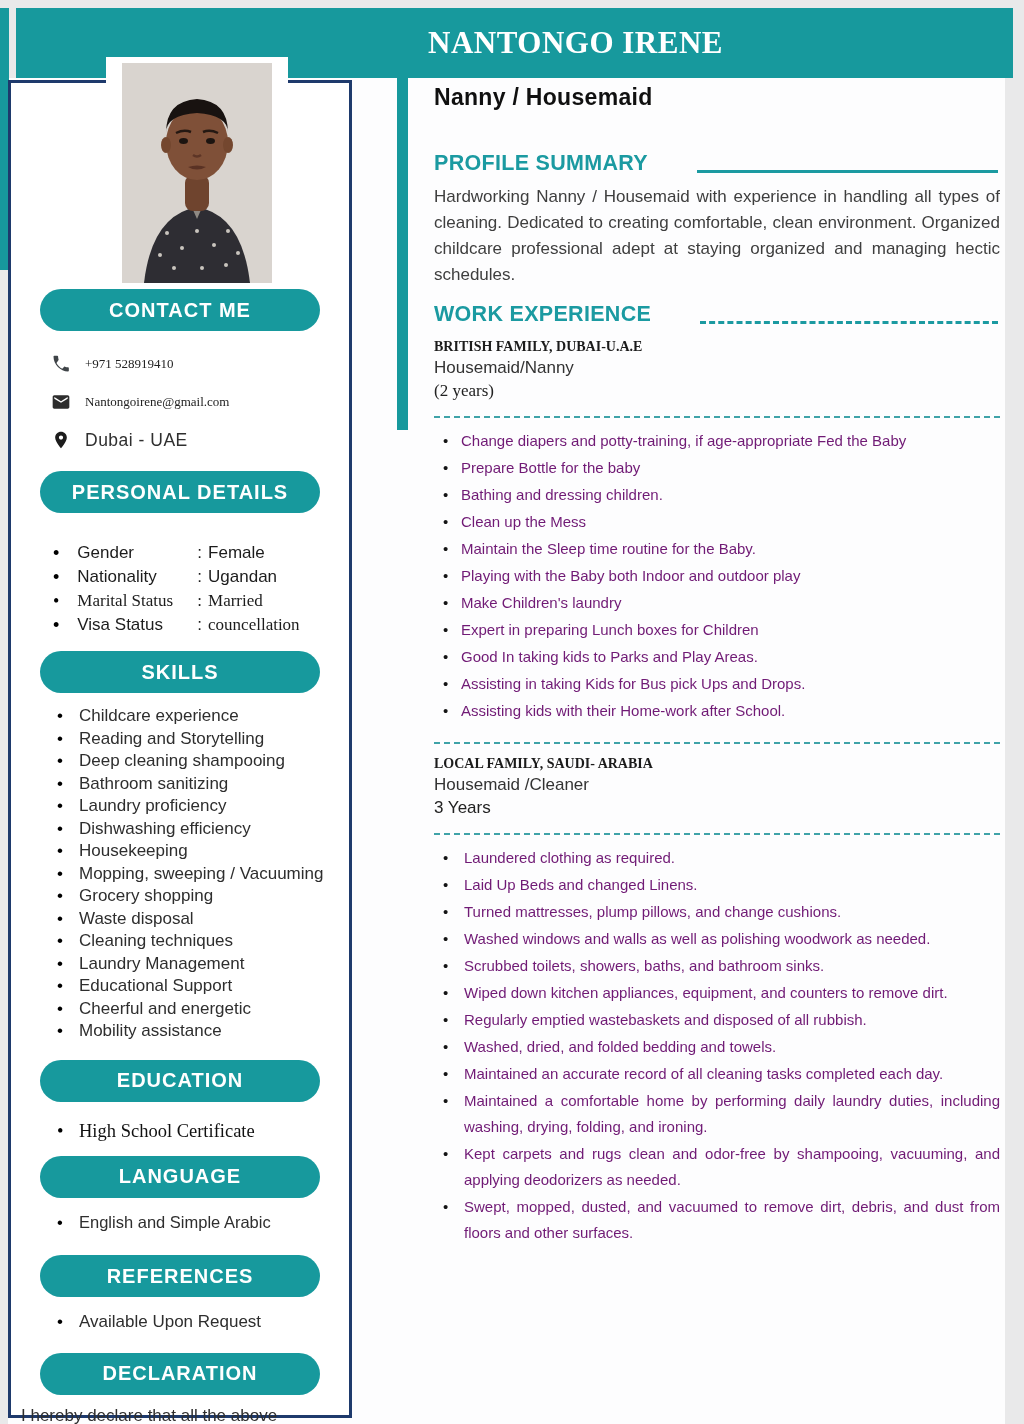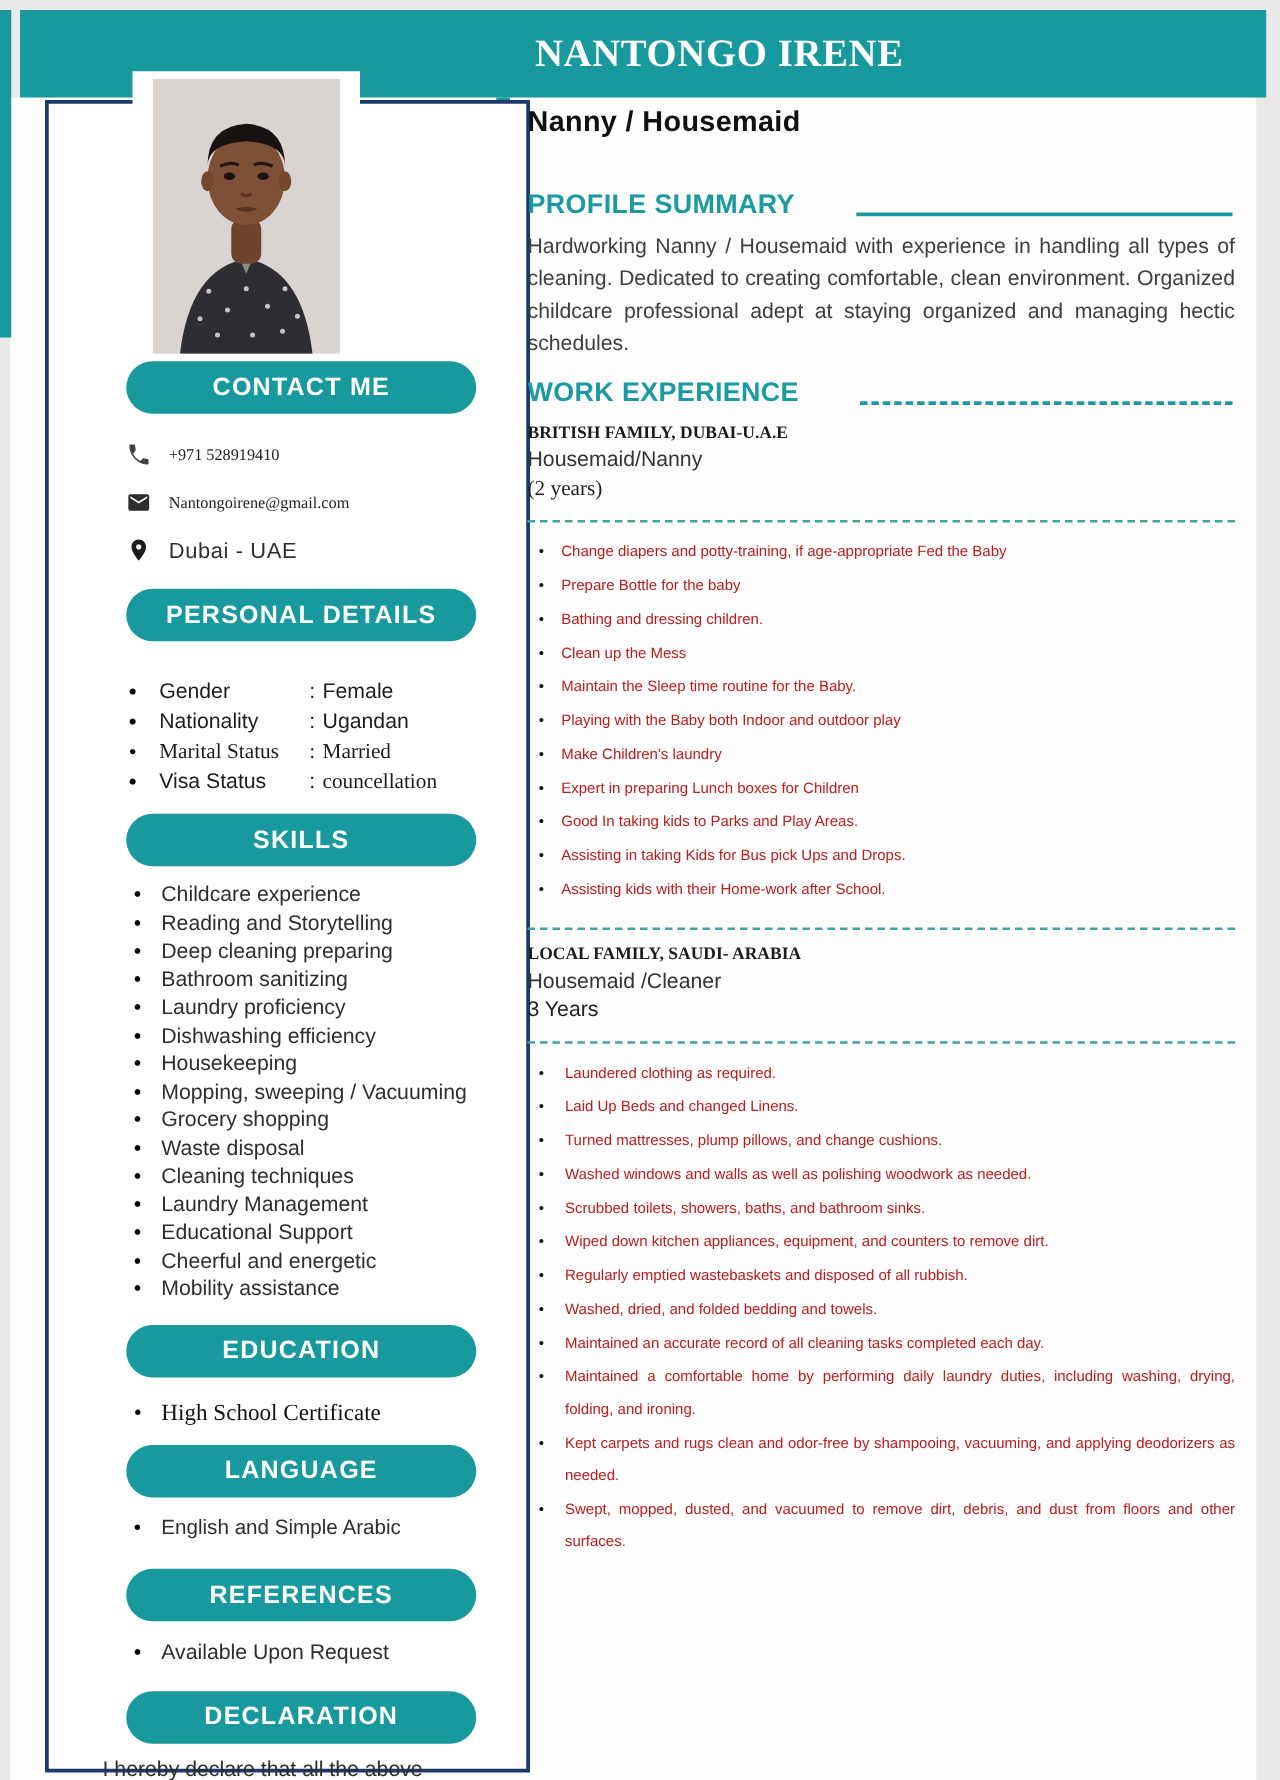--- a/index.html
+++ b/index.html
@@ -22,22 +22,22 @@
   .banner{position:absolute;left:16px;top:8px;width:997px;height:70px;background:var(--teal);}
   .banner .name{
     font-family:"Liberation Serif",serif;font-weight:bold;font-size:31px;color:#ffffff;
     line-height:70px;padding-left:412px;letter-spacing:.5px;white-space:nowrap;
   }
   
   .left-strip{position:absolute;left:0;top:8px;width:9px;height:262px;background:var(--teal);}
   .mid-strip{position:absolute;left:397px;top:78px;width:11px;height:352px;background:var(--teal);}
   
   .sidebar{
-    position:absolute;left:36px;top:80px;width:388px;height:1338px;
-    background:#ffffff;border:3px solid var(--navy);padding-left:22px;
+    position:absolute;left:8px;top:80px;width:344px;height:1338px;
+    background:#ffffff;border:3px solid var(--navy);
   }
   .sidebar-inner{padding-top:206px;}
   
   .photo-frame{position:absolute;left:106px;top:57px;width:182px;height:228px;background:#ffffff;z-index:5;display:flex;justify-content:center;}
   .photo-frame svg{margin-top:6px;}
   
   .pill{
     width:280px;height:42px;margin:0 auto;background:var(--teal);border-radius:24px;
     color:#fff;font-weight:bold;font-size:20px;letter-spacing:1px;
     display:flex;align-items:center;justify-content:center;white-space:nowrap;
@@ -60,33 +60,33 @@
   .side-list{list-style:none;margin:12px 0 0 0;}
   .side-list li{position:relative;padding-left:68px;line-height:21.5px;margin-bottom:1px;font-size:17px;color:#2e2e2e;}
   .side-list li::before{content:"\2022";position:absolute;left:46px;color:#000;}
   .edu-list li{font-family:"Liberation Serif",serif;font-size:18.5px;color:#111;line-height:26px;}
   .lang-list li{font-size:16.5px;}
   .ref-list li{font-size:17px;}
   .mt12{margin-top:12px;} .mt14{margin-top:14px;} .mt16{margin-top:16px;}
   .mt18{margin-top:18px;} .mt20{margin-top:20px;} .mt22{margin-top:22px;}
   .declaration{margin:10px auto 0;width:318px;font-size:17px;line-height:22px;color:#2e2e2e;}
   
-  .main{position:absolute;left:422px;top:84px;width:566px;}
+  .main{position:absolute;left:434px;top:84px;width:566px;}
   .job-title{font-size:23px;font-weight:bold;color:#101010;letter-spacing:.3px;margin-bottom:40px;}
   .sec-head{display:flex;align-items:flex-end;margin-top:14px;gap:45px;}
   .sec-head .t{color:var(--teal-head);font-weight:bold;font-size:21.5px;letter-spacing:.3px;white-space:nowrap;}
   .sec-head .rule{flex:1;margin:0 2px 3px 4px;border-bottom:3px solid var(--teal-head);}
   .sec-head .rule.dashed{border-bottom-style:dashed;}
   .summary{margin-top:8px;font-size:17px;line-height:26px;text-align:justify;color:#3e3e3e;}
   .employer{margin-top:12px;font-family:"Liberation Serif",serif;font-weight:bold;font-size:14px;color:#1b1b1b;}
   .role{margin-top:3px;font-size:17px;color:#333;}
   .duration{margin-top:3px;font-family:"Liberation Serif",serif;font-size:17px;color:#222;}
   .sep-line{border:none;border-top:2px dashed var(--dash);margin:15px 0 10px 0;}
   .bullets{list-style:none;margin-top:8px;}
-  .bullets li{position:relative;padding-left:27px;line-height:26px;margin-bottom:1px;font-size:12px;text-align:justify;color:#b91c1c;}
+  .bullets li{position:relative;padding-left:27px;line-height:26px;margin-bottom:1px;font-size:15px;text-align:justify;color:#701a75;}
   .bullets li::before{content:"\2022";position:absolute;left:9px;color:#141414;}
   .job2 .bullets li{padding-left:30px;}
 </style>
 </head>
 <body>
 
 <div id="page">
 
   <div class="doc"></div>
   <div class="left-strip"></div>
@@ -148,21 +148,21 @@
           <span class="lab">Visa Status</span>
           <span class="sep">:</span>
           <span class="val">councellation</span>
         </li>
       </ul>
 
       <div class="pill mt14">SKILLS</div>
       <ul class="side-list">
           <li>Childcare experience</li>
           <li>Reading and Storytelling</li>
-          <li>Deep cleaning preparing</li>
+          <li>Deep cleaning shampooing</li>
           <li>Bathroom sanitizing</li>
           <li>Laundry proficiency</li>
           <li>Dishwashing efficiency</li>
           <li>Housekeeping</li>
           <li>Mopping, sweeping / Vacuuming</li>
           <li>Grocery shopping</li>
           <li>Waste disposal</li>
           <li>Cleaning techniques</li>
           <li>Laundry Management</li>
           <li>Educational Support</li>

